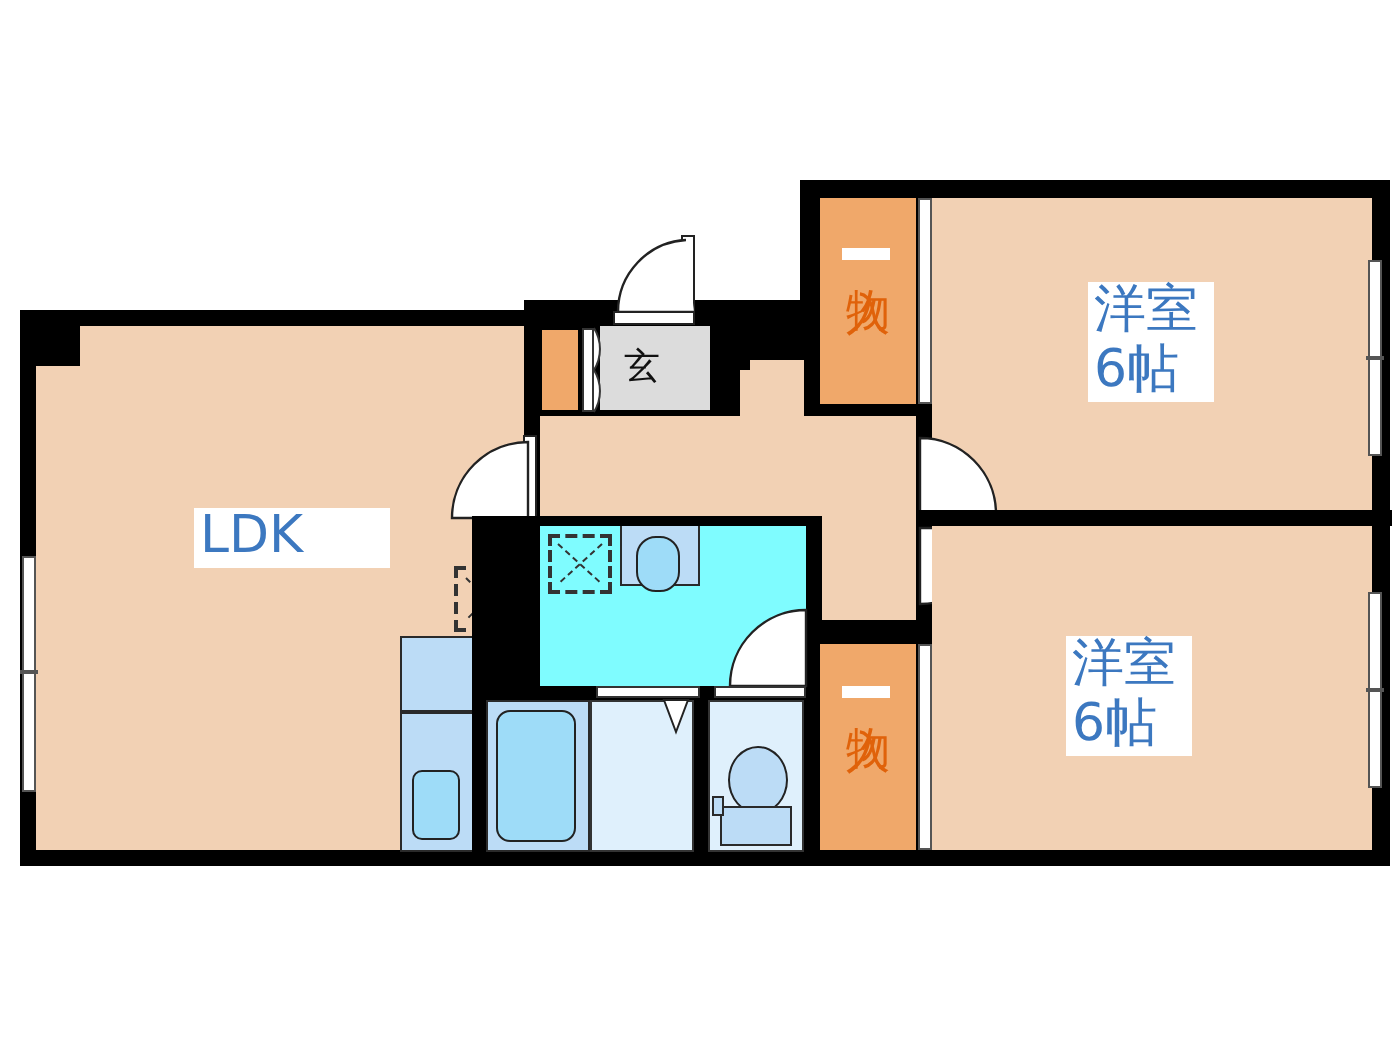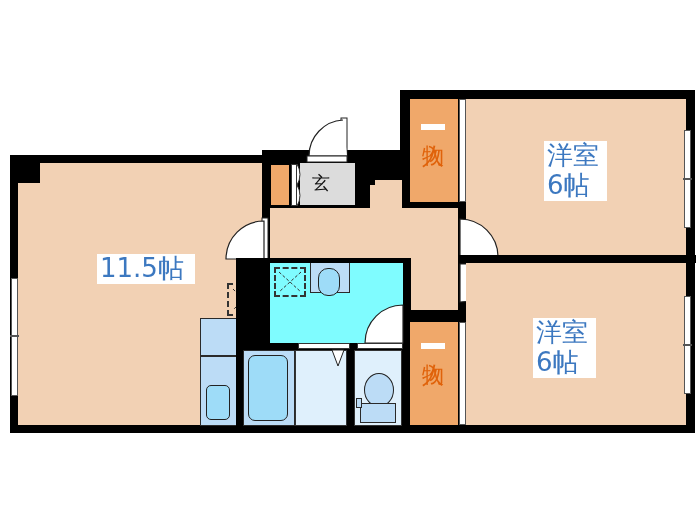--- a/index.html
+++ b/index.html
@@ -45,21 +45,21 @@
 <svg style="left:297px;top:164px;" width="20" height="42">
   <path d="M0 0 A20 20 0 0 1 0 21 A20 20 0 0 1 0 42" fill="#fff" stroke="#333" stroke-width="1"></path>
 </svg>
 
 <svg style="left:222px;top:218px;" width="50" height="45">
   <rect x="40" y="0" width="6" height="42" fill="#fff" stroke="#222" stroke-width="1"></rect>
   <path d="M42 3 A38 38 0 0 0 4 41 L42 41 Z" fill="#fff" stroke="#222" stroke-width="1.2"></path>
 </svg>
 
 <div class="abs label-box" style="left:97px;top:254px;width:98px;font-size:26px;">
-  <div>11.5帖</div>
+  <div>LDK</div>
 </div>
 
 <div class="abs window" style="left:11px;top:278px;width:7px;height:118px;"></div>
 <div class="abs" style="left:10px;top:335px;width:9px;height:2px;background:#555;"></div>
 
 <div class="abs" style="left:227px;top:283px;width:33px;height:33px;border:2px dashed #333;">
   <svg width="29" height="29" style="left:0;top:0;">
       <path d="M4 4 L25 25 M25 4 L4 25" stroke="#333" stroke-width="1" stroke-dasharray="3,2"></path>
     </svg>
 </div>

